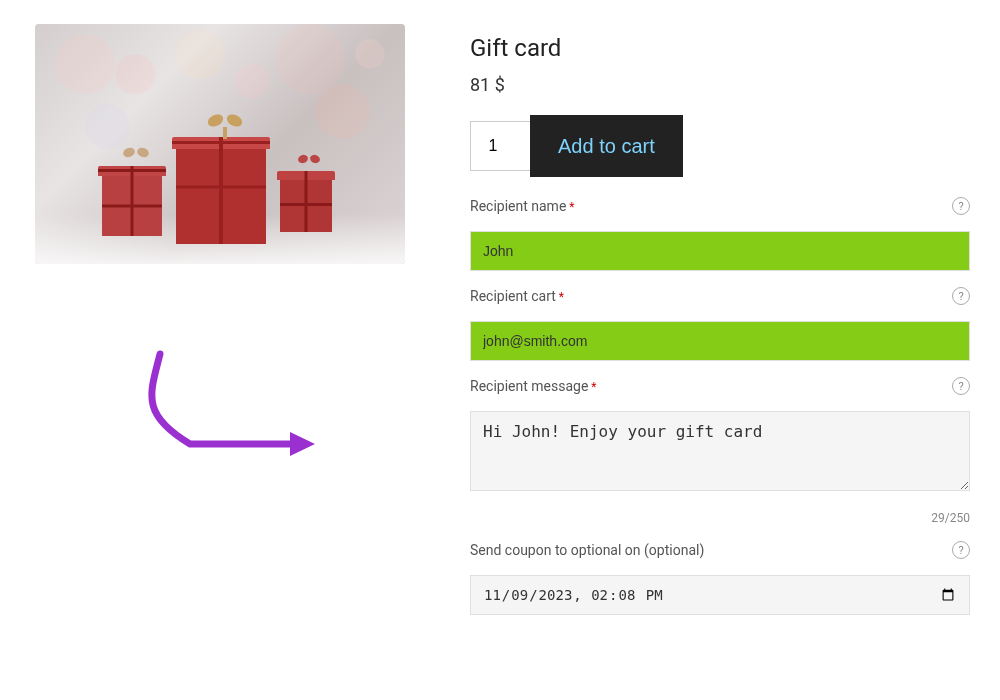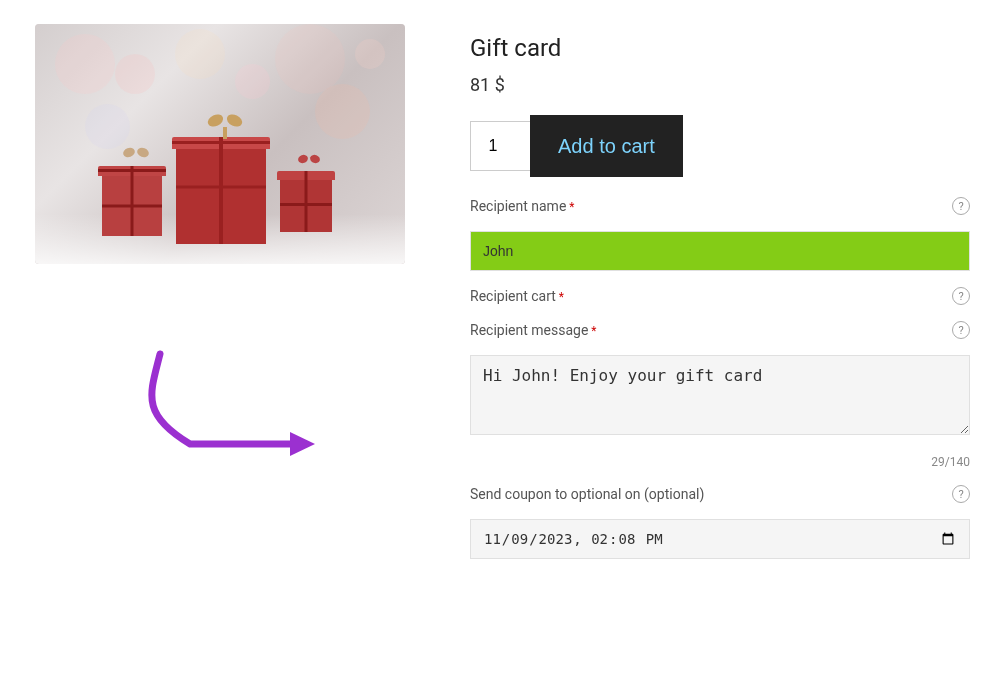--- a/index.html
+++ b/index.html
@@ -349,31 +349,32 @@
         <input class="text-input" type="text" value="John" style="">
       </div>
 
       <div class="field-group">
         <div class="field-label-row">
           <label class="field-label">
             <span>Recipient cart</span><span class="required-star"> *</span>
           </label>
           <div class="help-icon">?</div>
         </div>
+        <input class="text-input" type="email" value="john@smith.com" style="">
       </div>
 
       <div class="field-group">
         <div class="field-label-row">
           <label class="field-label">
             <span>Recipient message</span><span class="required-star"> *</span>
           </label>
           <div class="help-icon">?</div>
         </div>
         <textarea class="textarea-input" style="">Hi John! Enjoy your gift card</textarea>
-        <div class="char-count">29/140</div>
+        <div class="char-count">29/250</div>
       </div>
 
       <div class="field-group">
         <div class="field-label-row">
           <label class="field-label">
             <span>Send coupon to optional on (optional)</span>
           </label>
           <div class="help-icon">?</div>
         </div>
         <input class="date-input" type="datetime-local" value="2023-11-09T14:08" style="">

